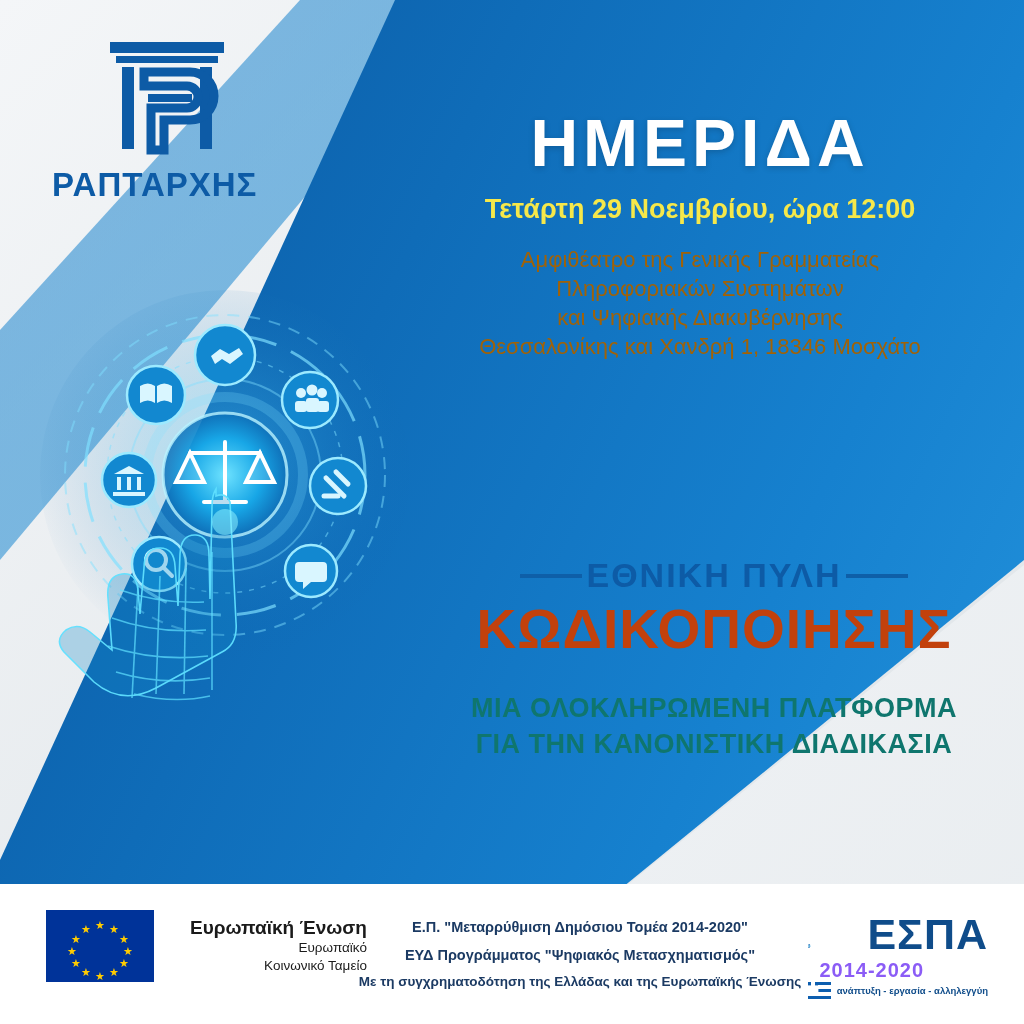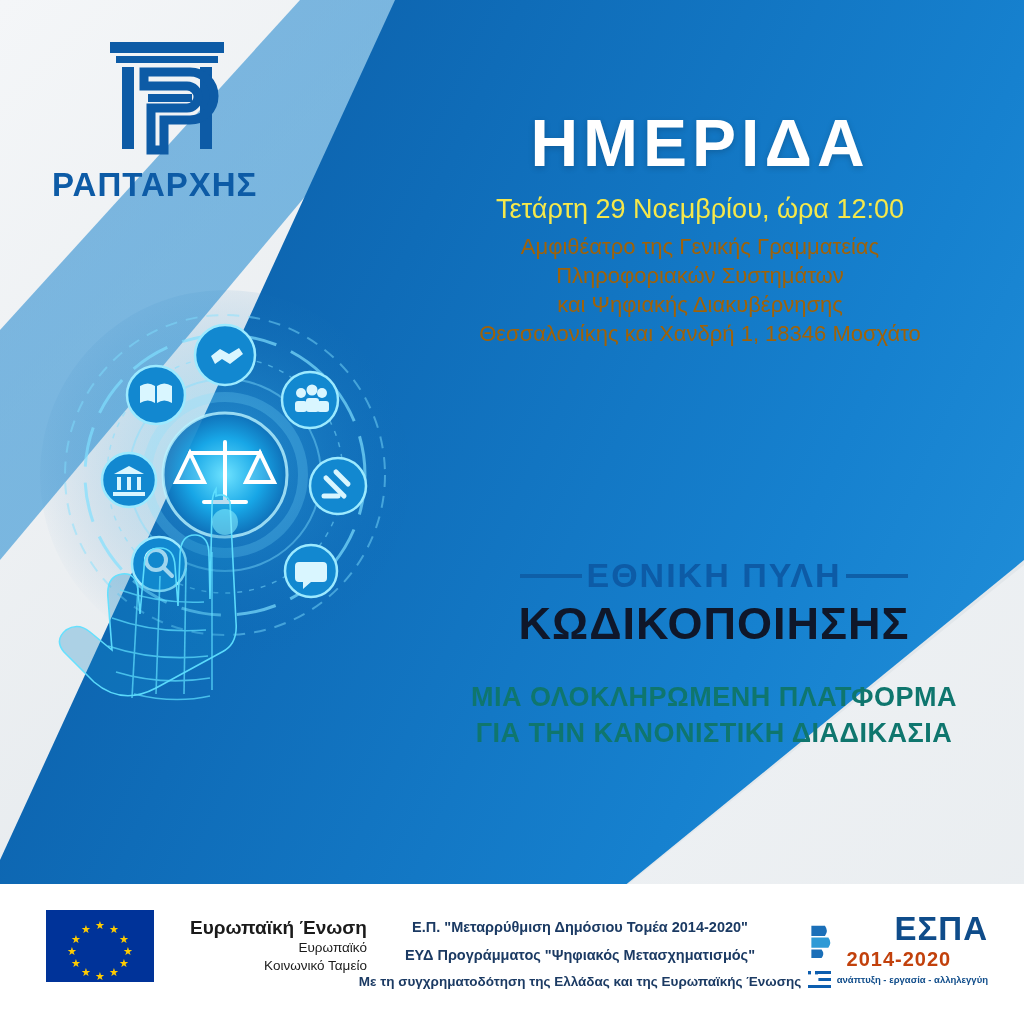--- a/index.html
+++ b/index.html
@@ -95,23 +95,23 @@
   .event-title {
     font-size: 66px;
     font-weight: bold;
     letter-spacing: 5px;
     line-height: 1;
     margin-bottom: 18px;
     text-shadow: 0 2px 6px rgba(0,0,0,.18);
   }
   .event-date {
     font-size: 27px;
-    font-weight: normal;
+    font-weight: bold;
     color: #f6e84a;
-    margin-bottom: 7px;
+    margin-bottom: 20px;
   }
   .event-venue-line {
     font-size: 22px;
     line-height: 1.32;
     color: #a16207;
     font-weight: normal;
   }
 
   
   .headline-block {
@@ -134,23 +134,23 @@
     display: inline-block;
   }
   .headline-small {
     font-size: 34px;
     font-weight: bold;
     color: #0d5ba6;
     letter-spacing: 2px;
     white-space: nowrap;
   }
   .headline-big {
-    font-size: 45px;
-    font-weight: bold;
-    color: #0f172a;
+    font-size: 55px;
+    font-weight: bold;
+    color: #c2410c;
     letter-spacing: 1px;
     line-height: 1.1;
     margin-top: 4px;
   }
   .headline-sub {
     margin-top: 30px;
     font-size: 27px;
     font-weight: bold;
     color: #0f766e;
     line-height: 1.35;
@@ -220,30 +220,30 @@
     font-size: 13.5px;
   }
   .espa-wrap {
     position: absolute;
     right: 36px;
     top: 18px;
     width: 180px;
     height: 80px;
   }
   .espa-title {
-    font-size: 33px;
+    font-size: 43px;
     font-weight: bold;
     color: #0f4c8a;
     letter-spacing: 1px;
     margin-left: 48px;
   }
   .espa-years {
     font-size: 20px;
     font-weight: bold;
-    color: #c2410c;
+    color: #8b5cf6;
     letter-spacing: 1px;
   }
   .espa-tag {
     font-size: 9.5px;
     color: #0f4c8a;
     font-weight: bold;
     white-space: nowrap;
   }
   .gr-flag {
     width: 26px;

